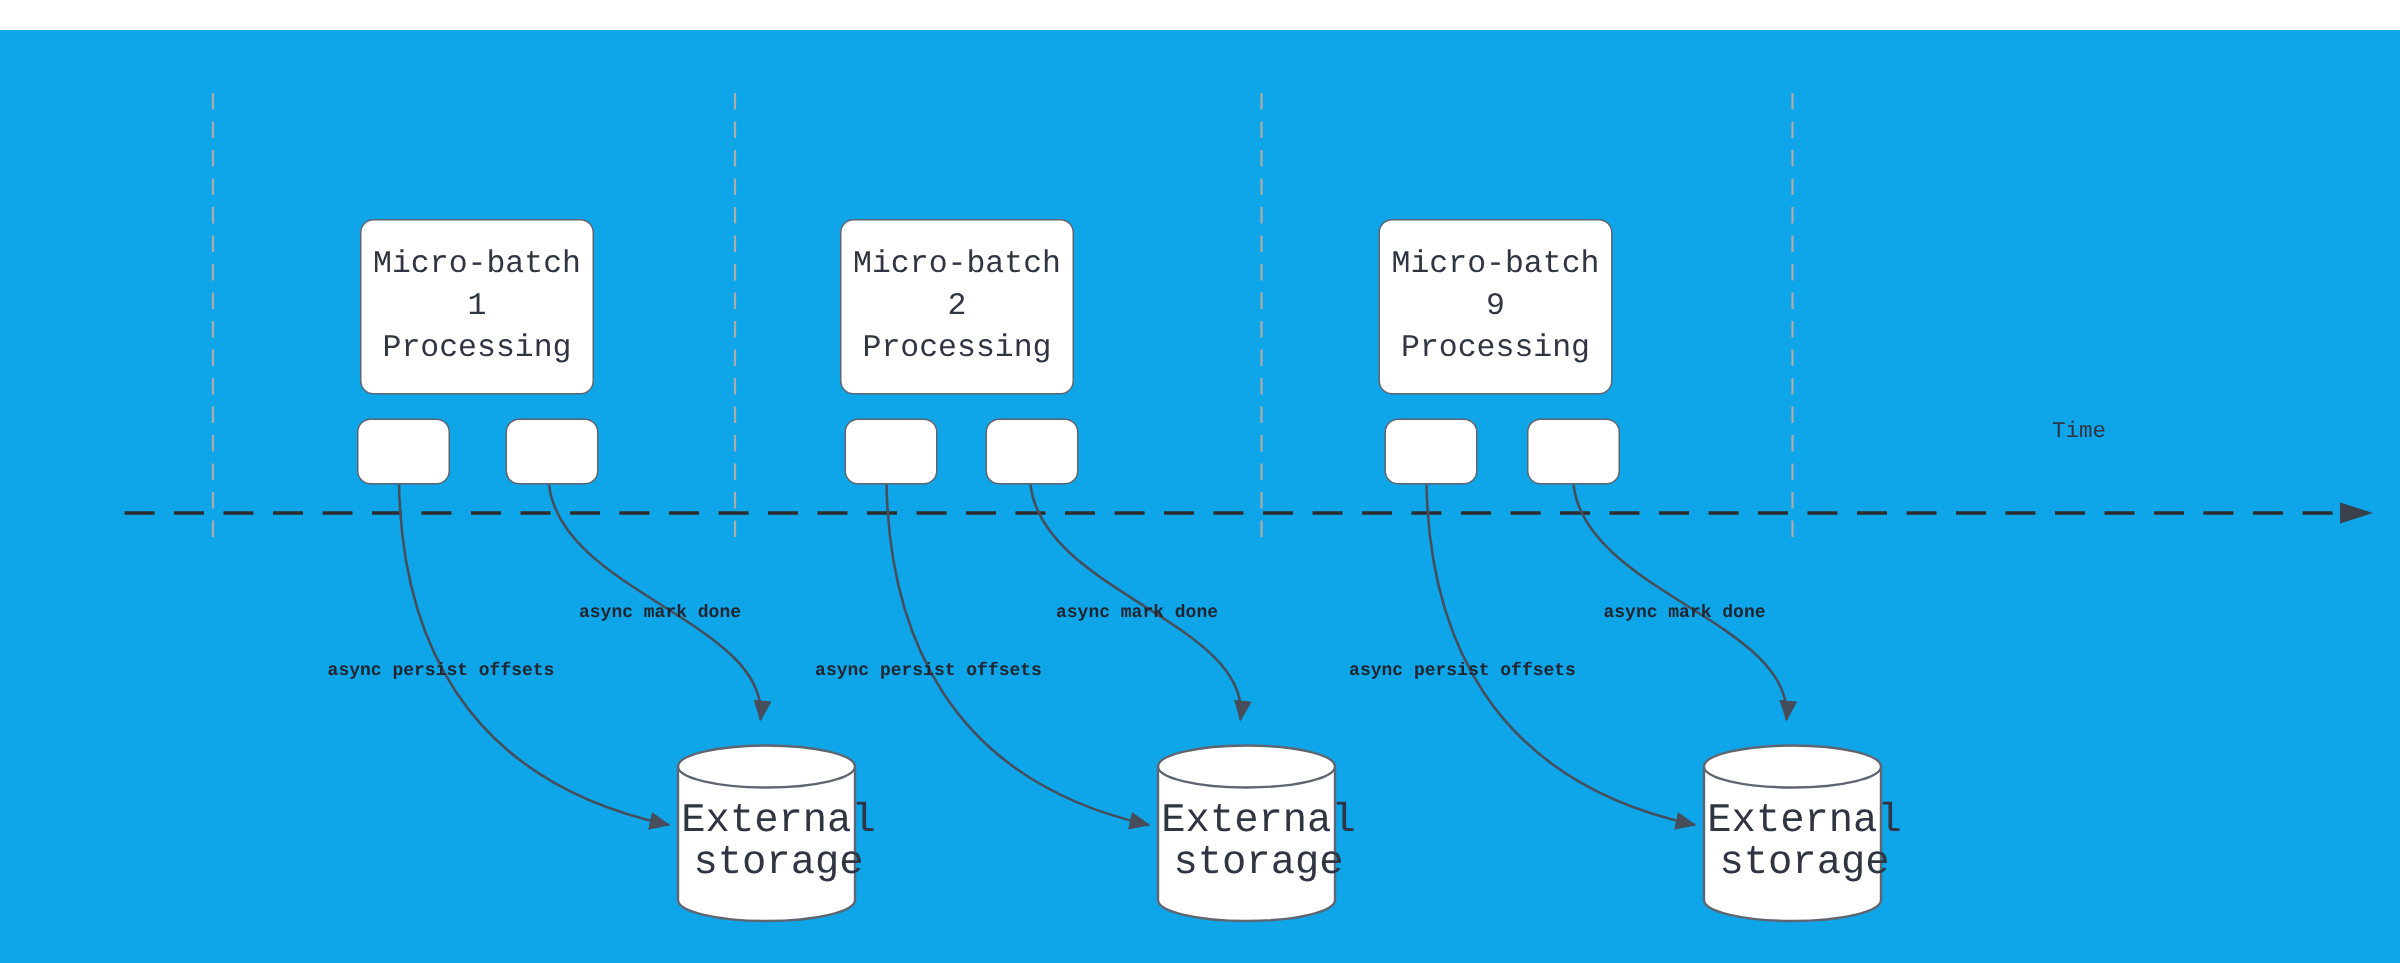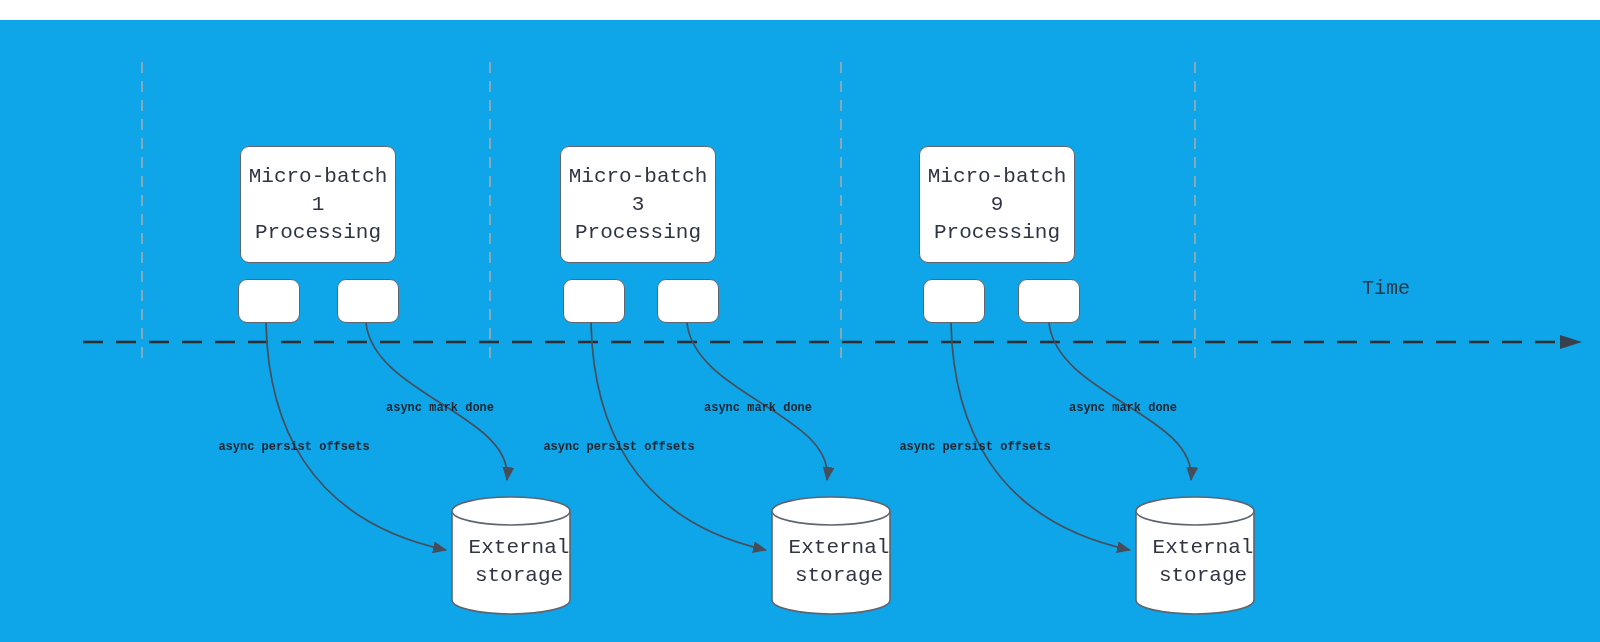--- a/index.html
+++ b/index.html
@@ -36,26 +36,26 @@
     border: 1.6px solid var(--box_border, #5f6570); border-radius: 9px;
     background: #fff; box-sizing: border-box;
   }
   .flow-label {
     position: absolute; transform: translate(-50%, -50%);
     font-size: 12px; font-weight: bold; white-space: nowrap;
     color: var(--label, #20262f);
   }
   .storage-label {
     position: absolute; top: 514px; width: 134px;
-    text-align: center; font-size: 21px; line-height: 28px;
+    text-align: center; font-size: 27px; line-height: 28px;
     color: var(--text, #2f3542); white-space: pre-line;
   }
   .time-label {
     position: absolute; left: 1386px; top: 268px; transform: translate(-50%, -50%);
-    font-size: 20px; color: var(--text, #2f3542);
+    font-size: 15px; color: var(--text, #2f3542);
   }
 </style>
 </head>
 <body>
 
 <div class="stage">
 
   <svg class="layer" width="1600" height="642" viewBox="0 0 1600 642">
     <defs>
       <marker id="arrow" viewBox="0 0 14 12" markerUnits="userSpaceOnUse" markerWidth="14" markerHeight="12" refX="13" refY="6" orient="auto">
@@ -96,21 +96,21 @@
 
   <div class="main-box" style="left:240px">Micro-batch 1
 Processing</div>
   <div class="small-box" style="left:238px"></div>
   <div class="small-box" style="left:337px"></div>
   <div class="flow-label" style="left:294px; top:427px">async persist offsets</div>
   <div class="flow-label" style="left:440px; top:388px">async mark done</div>
   <div class="storage-label" style="left:452px">External
 storage</div>
 
-  <div class="main-box" style="left:560px">Micro-batch 3
+  <div class="main-box" style="left:560px">Micro-batch 2
 Processing</div>
   <div class="small-box" style="left:563px"></div>
   <div class="small-box" style="left:657px"></div>
   <div class="flow-label" style="left:619px; top:427px">async persist offsets</div>
   <div class="flow-label" style="left:758px; top:388px">async mark done</div>
   <div class="storage-label" style="left:772px">External
 storage</div>
 
   <div class="main-box" style="left:919px">Micro-batch 9
 Processing</div>

